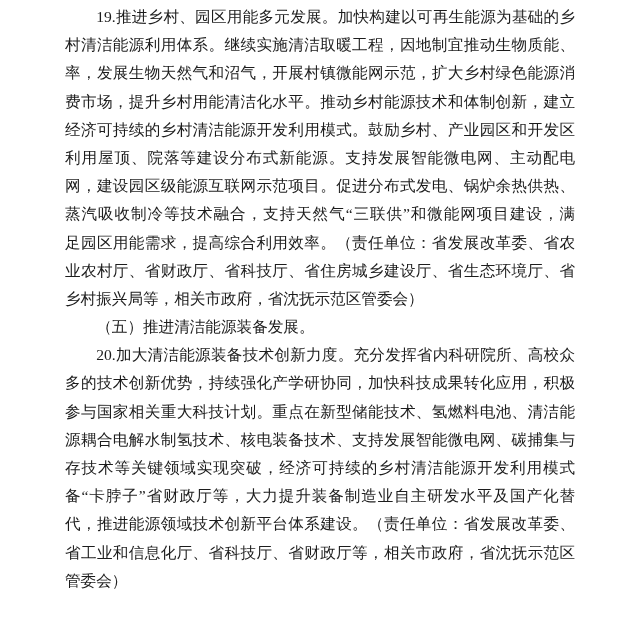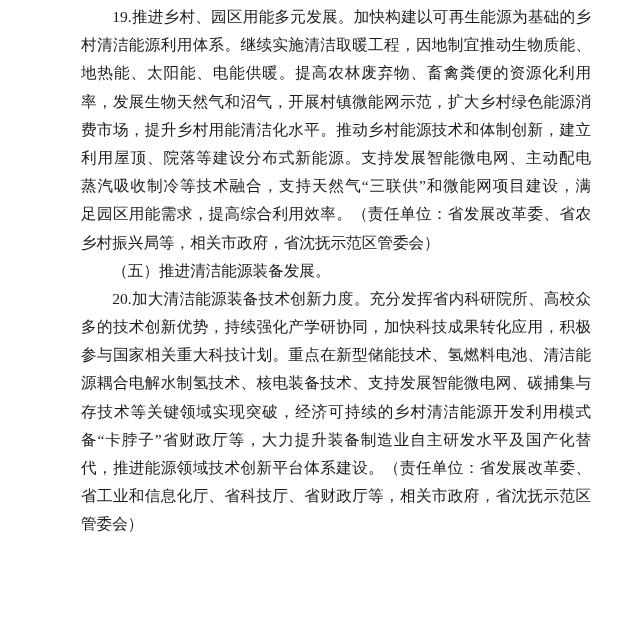--- a/index.html
+++ b/index.html
@@ -10,21 +10,20 @@
     width: 640px;
     height: 627px;
     background: #ffffff;
     overflow: hidden;
   }
   .page {
     width: 624px;
     height: 627px;
     background: #ffffff;
     box-sizing: border-box;
-    padding-left: 16px;
   }
   .doc-body {
     box-sizing: content-box;
     padding: 3px 0 0 65px;
     width: 510px;
     font-family: "Liberation Serif", "DejaVu Serif", serif;
     font-size: 15.6px;
     line-height: 28.2px;
     color: #1c1c1c;
   }
@@ -48,26 +47,28 @@
   }
 </style>
 </head>
 <body>
 
 <div class="page">
   <div class="doc-body" id="doc-body">
       <div class="paragraph">
         <div class="line indent">19.推进乡村、园区用能多元发展。加快构建以可再生能源为基础的乡</div>
         <div class="line">村清洁能源利用体系。继续实施清洁取暖工程，因地制宜推动生物质能、</div>
-        <div class="line">地热能、太阳能、电能供暖。提高农林废弃物、畜禽粪便的资源化利用</div>
         <div class="line">率，发展生物天然气和沼气，开展村镇微能网示范，扩大乡村绿色能源消</div>
         <div class="line">费市场，提升乡村用能清洁化水平。推动乡村能源技术和体制创新，建立</div>
+        <div class="line">经济可持续的乡村清洁能源开发利用模式。鼓励乡村、产业园区和开发区</div>
         <div class="line">利用屋顶、院落等建设分布式新能源。支持发展智能微电网、主动配电</div>
+        <div class="line">网，建设园区级能源互联网示范项目。促进分布式发电、锅炉余热供热、</div>
         <div class="line">蒸汽吸收制冷等技术融合，支持天然气“三联供”和微能网项目建设，满</div>
         <div class="line">足园区用能需求，提高综合利用效率。（责任单位：省发展改革委、省农</div>
+        <div class="line">业农村厅、省财政厅、省科技厅、省住房城乡建设厅、省生态环境厅、省</div>
         <div class="line no-justify">乡村振兴局等，相关市政府，省沈抚示范区管委会）</div>
       </div>
       <div class="paragraph">
         <div class="line indent no-justify">（五）推进清洁能源装备发展。</div>
       </div>
       <div class="paragraph">
         <div class="line indent">20.加大清洁能源装备技术创新力度。充分发挥省内科研院所、高校众</div>
         <div class="line">多的技术创新优势，持续强化产学研协同，加快科技成果转化应用，积极</div>
         <div class="line">参与国家相关重大科技计划。重点在新型储能技术、氢燃料电池、清洁能</div>
         <div class="line">源耦合电解水制氢技术、核电装备技术、支持发展智能微电网、碳捕集与封</div>

